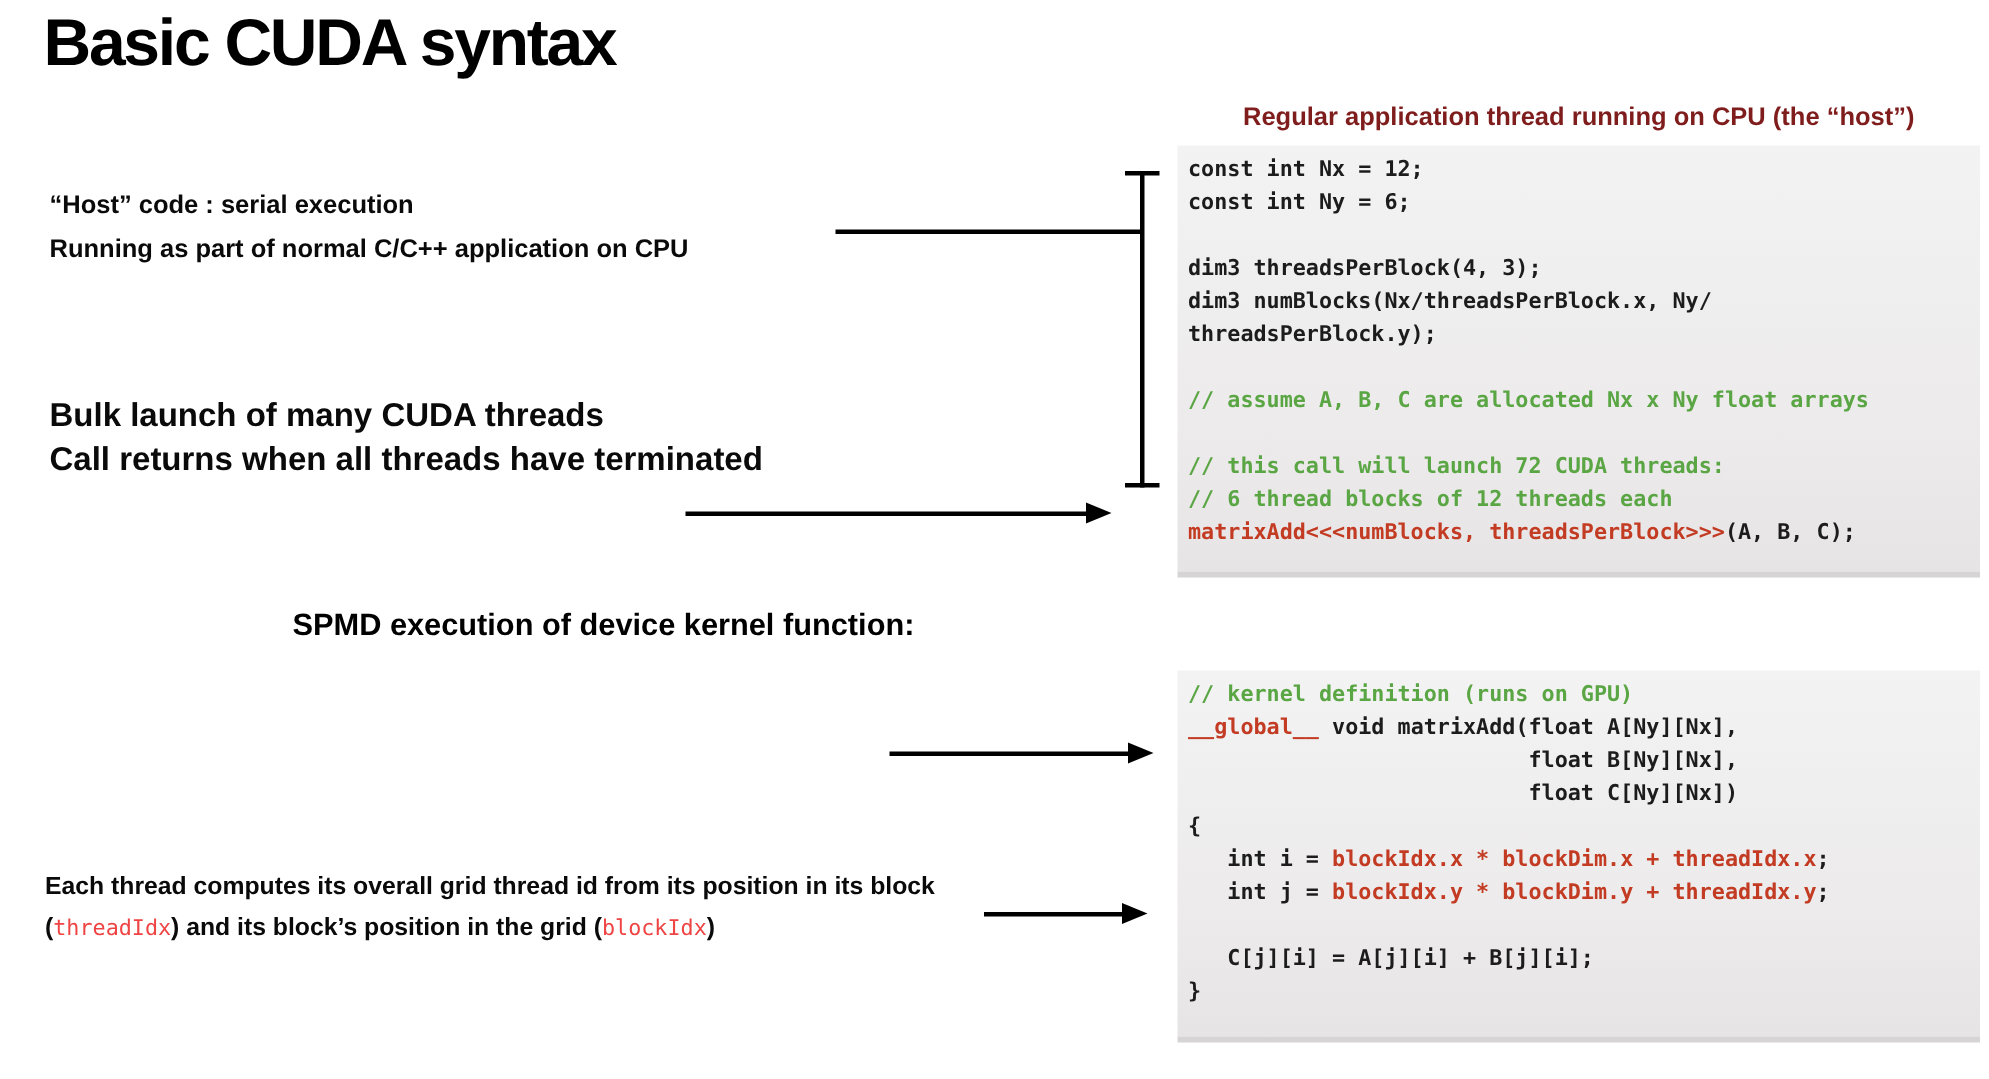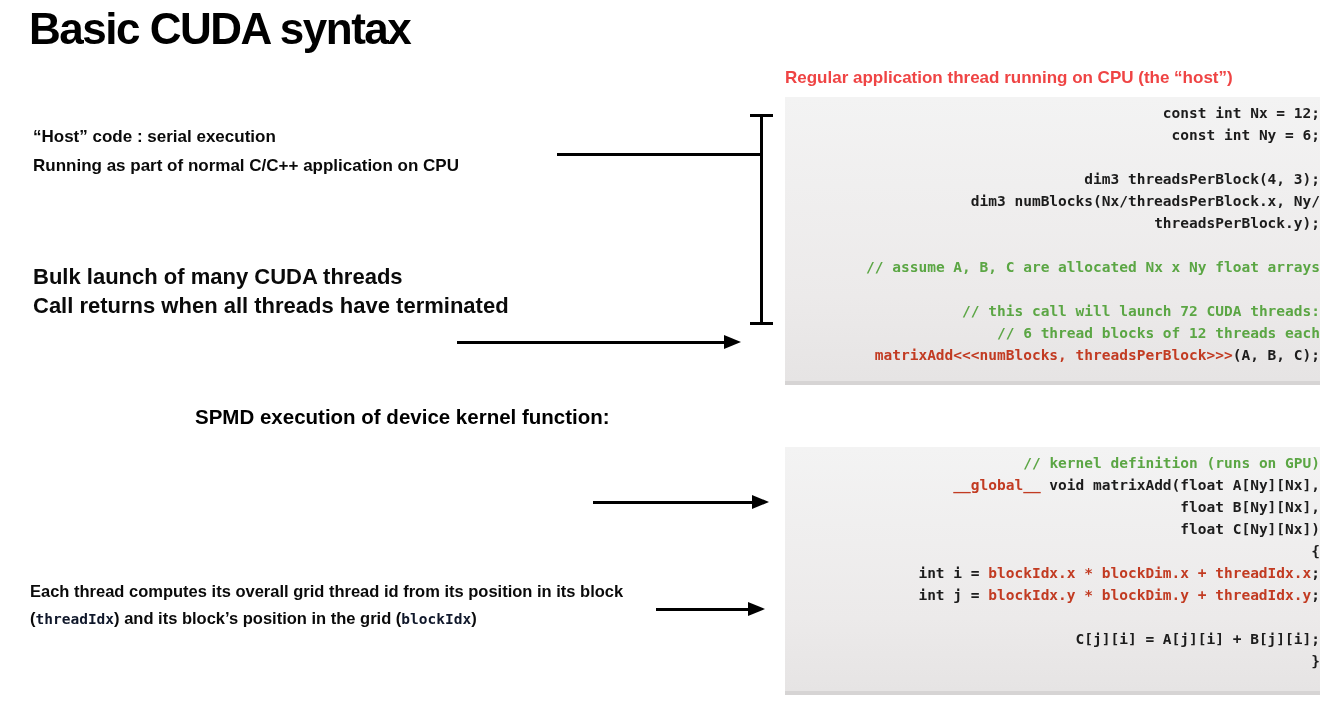--- a/index.html
+++ b/index.html
@@ -21,48 +21,47 @@
   .ann-host  { left:33px; top:122px; font-size:17px; line-height:29px; }
   .ann-bulk  { left:33px; top:263px; font-size:22px; line-height:28.5px; }
   .spmd {
     position:absolute; left:195px; top:405px;
     font-size:20.5px; font-weight:bold; color:#000; white-space:nowrap;
   }
   .ann-device { left:33px; top:477px; font-size:17.5px; line-height:28px; }
   .ann-thread { left:30px; top:578px; font-size:16.5px; line-height:27px; }
   .inline-code {
     font-family:"DejaVu Sans Mono", monospace;
-    font-size:14.5px; font-weight:bold; color:#0f172a;
+    font-size:14.5px; font-weight:normal; color:#ef4444;
   }
   .inline-code.red { color:var(--red); font-weight:bold; }
 
   
   .stroke { position:absolute; background:#000; }
   .arrow-head {
     position:absolute; width:0; height:0;
     border-top:7px solid transparent;
     border-bottom:7px solid transparent;
     border-left:17px solid #000;
   }
 
   
   .panel-header {
     position:absolute; width:535px; left:785px;
-    font-size:17px; font-weight:bold; color:#ef4444;
+    text-align:center; font-size:17px; font-weight:bold; color:#7f1d1d;
     white-space:nowrap;
   }
   .code-panel {
     position:absolute; left:785px; width:535px;
     background:linear-gradient(180deg,#f3f3f3 0%, #eceaea 70%, #e6e4e4 100%);
     border-bottom:4px solid #d6d4d4;
     padding:5px 0 0 7px;
     font-family:"DejaVu Sans Mono", monospace;
     font-size:14.5px; font-weight:bold;
     color:#1c1c1c;
-    text-align:right;
   }
   .code-line { white-space:pre; line-height:22px; height:22px; }
   .seg-d { color:#1c1c1c; }
   .seg-g { color:var(--green); }
   .seg-r { color:var(--red); }
   .panel-cpu    { top:97px;  height:288px; }
   .panel-kernel { top:447px; height:248px; }
 </style>
 </head>
 <body>

